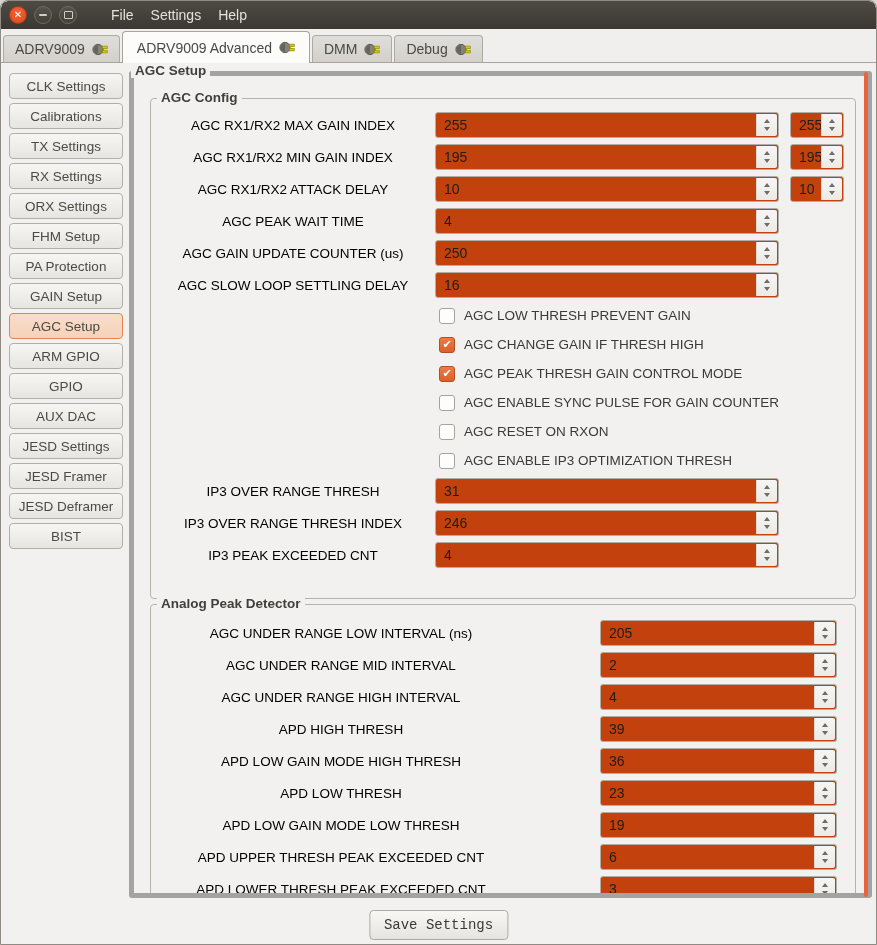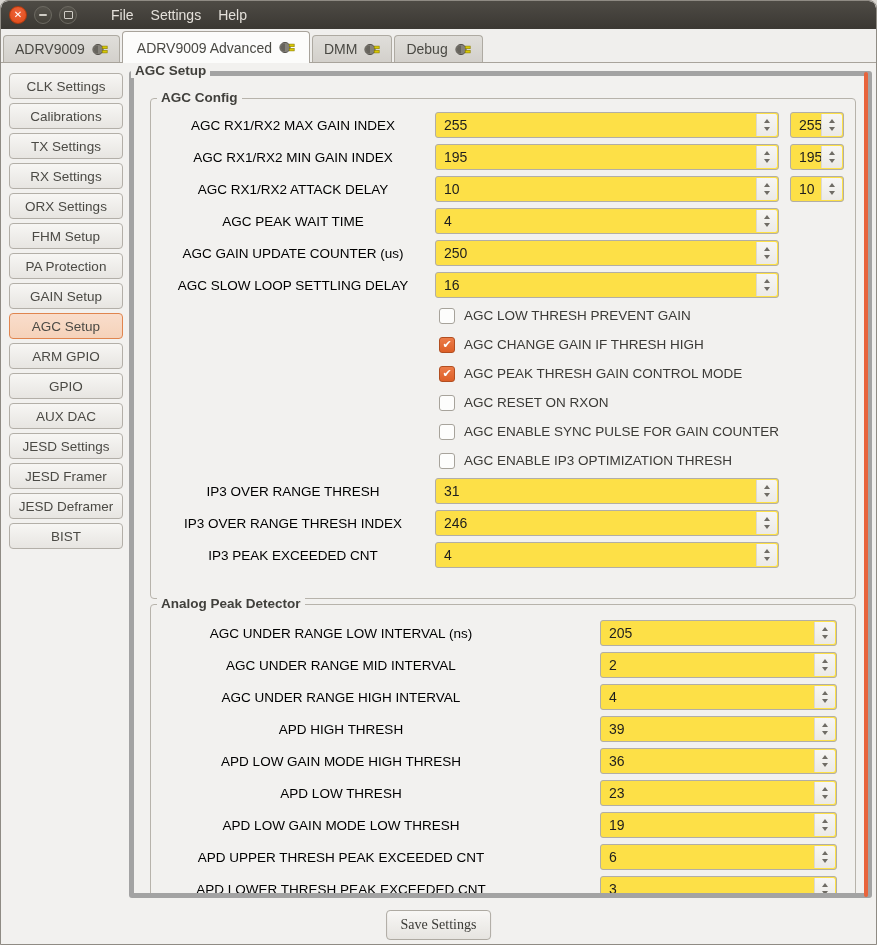--- a/index.html
+++ b/index.html
@@ -48,21 +48,21 @@
 
   .fieldset { position:absolute; border:1px solid #b7b3ab; border-radius:4px; box-sizing:border-box; }
   .fs1 { left:16px; top:22px; width:706px; height:501px; padding-top:10px; }
   .fs2 { left:16px; top:528px; width:706px; height:310px; padding-top:12px; }
   .flabel { top:-9px; left:6px; }
 
   .row { display:flex; align-items:center; height:32px; }
   .row.check { height:29px; padding-left:288px; }
   .lbl { flex:none; width:284px; text-align:center; font-size:13.5px; color:#000000; }
   .fs2 .lbl { width:380px; }
-  .entry { position:relative; flex:none; height:26px; background:#fde047; border:1px solid #b2aea6;
+  .entry { position:relative; flex:none; height:26px; background:#c2410c; border:1px solid #b2aea6;
     border-radius:3px; box-sizing:border-box; display:flex; align-items:center; }
   .entry .val { padding-left:8px; font-size:14px; color:#1e1e1e; }
   .e-wide { width:344px; }
   .e-small { width:54px; margin-left:11px; }
   .fs2 .e-main { width:237px; margin-left:69px; }
   .spinbtns { position:absolute; right:1px; top:1px; bottom:1px; width:20px;
     display:flex; flex-direction:column; align-items:center; justify-content:center; gap:4px;
     background:linear-gradient(#f7f6f4,#eceae6); border-left:1px solid #dbd8d2; border-radius:0 2px 2px 0; }
   .arr-up { width:0; height:0; border-left:3.5px solid transparent; border-right:3.5px solid transparent;
     border-bottom:4.5px solid #6f6c65; }
@@ -70,21 +70,21 @@
     border-top:4.5px solid #6f6c65; }
   .cb { flex:none; width:16px; height:16px; border-radius:3px; box-sizing:border-box;
     display:flex; align-items:center; justify-content:center; }
   .cb.off { background:#fdfdfc; border:1px solid #a7a39b; }
   .cb.on { background:linear-gradient(#ec7c49,#dd5f27); border:1px solid #b24e20;
     color:#fff; font-size:11px; line-height:1; }
   .cl { margin-left:9px; font-size:13.5px; color:#3b3a36; white-space:nowrap; }
 
   .savebtn { position:absolute; left:50%; transform:translateX(-50%); top:909px; height:30px;
     padding:0 14px; background:linear-gradient(#f8f7f5,#e6e4e0); border:1px solid #aeaaa2;
-    border-radius:4px; font-family:Liberation Serif, serif; font-size:14px; color:#3b3a36; }
+    border-radius:4px; font-family:Liberation Mono, monospace; font-size:14px; color:#3b3a36; }
 </style>
 </head>
 <body>
 
 <div class="window">
 
   <div class="titlebar">
     <div class="wbtns">
       <span class="wbtn close">✕</span>
       <span class="wbtn plain">
@@ -261,25 +261,25 @@
           <div class="row check">
             <span class="cb on">✔</span>
             <span class="cl">AGC CHANGE GAIN IF THRESH HIGH</span>
           </div>
           <div class="row check">
             <span class="cb on">✔</span>
             <span class="cl">AGC PEAK THRESH GAIN CONTROL MODE</span>
           </div>
           <div class="row check">
             <span class="cb off"></span>
+            <span class="cl">AGC ENABLE SYNC PULSE FOR GAIN COUNTER</span>
+          </div>
+          <div class="row check">
+            <span class="cb off"></span>
             <span class="cl">AGC RESET ON RXON</span>
-          </div>
-          <div class="row check">
-            <span class="cb off"></span>
-            <span class="cl">AGC ENABLE SYNC PULSE FOR GAIN COUNTER</span>
           </div>
           <div class="row check">
             <span class="cb off"></span>
             <span class="cl">AGC ENABLE IP3 OPTIMIZATION THRESH</span>
           </div>
           <div class="row">
             <span class="lbl">IP3 OVER RANGE THRESH</span>
             <div class="entry e-wide">
               <span class="val">31</span>
               <div class="spinbtns">

